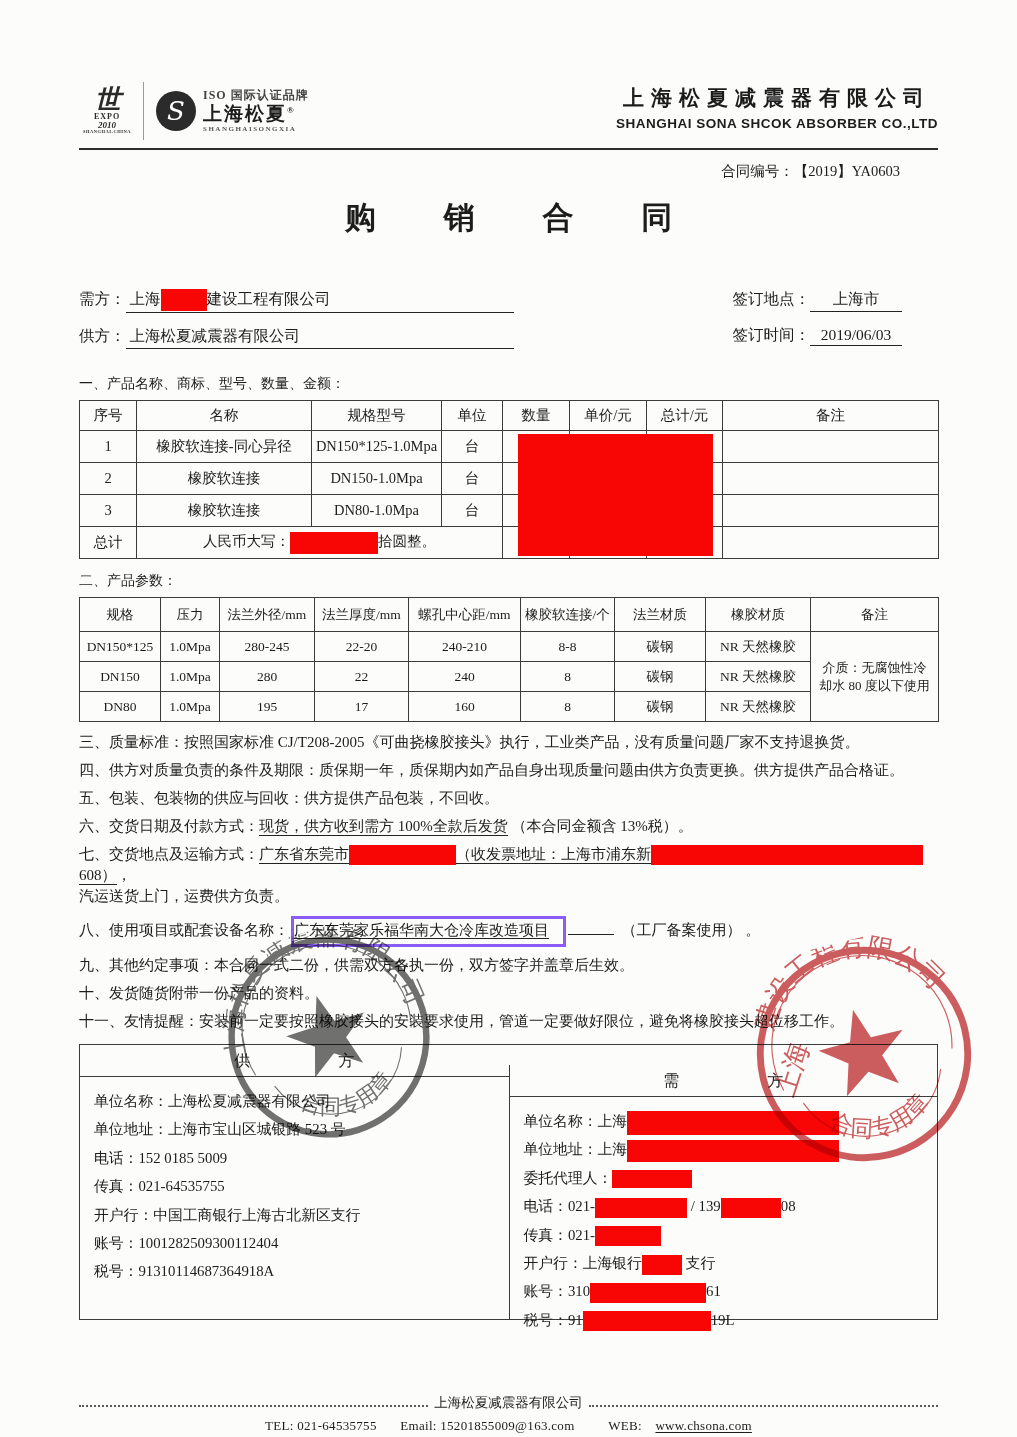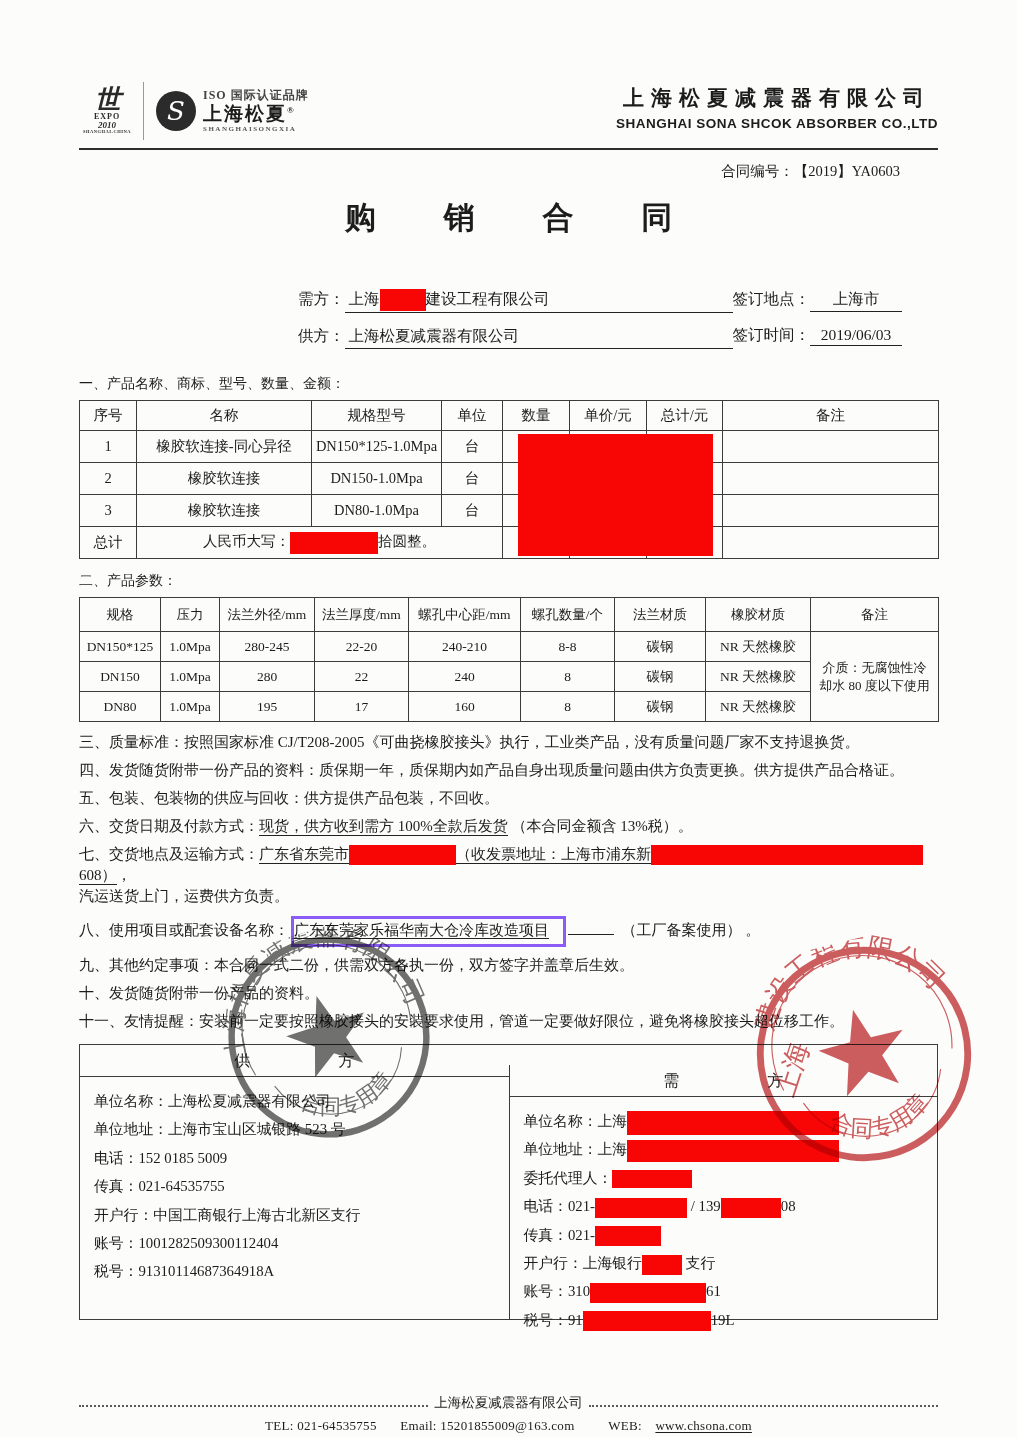--- a/index.html
+++ b/index.html
@@ -31,21 +31,21 @@
   .co-block { text-align:center; margin-top:2px; }
   .co-cn { font-size:21px; font-weight:600; letter-spacing:7px; }
   .co-en { font-size:13.5px; font-weight:bold; letter-spacing:.5px;
     font-family:"Liberation Sans","DejaVu Sans",sans-serif; margin-top:4px; }
   .hdr-rule { border-bottom:2px solid #2e2e2e; margin-top:2px; }
   .contract-no { text-align:right; padding-right:38px; margin-top:12px; font-size:14.5px; }
   
   .title { text-align:center; font-size:31px; font-weight:600; letter-spacing:30px;
     text-indent:30px; margin-top:16px; }
   
-  .parties { display:flex; justify-content:flex-end; margin-top:50px; }
+  .parties { display:flex; justify-content:space-between; margin-top:50px; }
   .p-left .line, .p-right .line { margin-bottom:13px; font-size:15.5px; }
   .u { display:inline-block; border-bottom:1.6px solid #222; padding:0 4px 1px 4px; }
   .u-wide { min-width:388px; }
   .p-right { padding-right:36px; }
   .p-right .u { min-width:92px; text-align:center; }
   
   .redact { display:inline-block; background:#f80505; vertical-align:middle; }
   
   .sec { margin-top:13px; font-size:14px; }
   .twrap { position:relative; margin-top:7px; }
@@ -224,21 +224,21 @@
         <col style="width:105px">
         <col style="width:128px">
       </colgroup>
     <tbody>
         <tr class="th">
       <td>规格</td>
       <td>压力</td>
       <td>法兰外径/mm</td>
       <td>法兰厚度/mm</td>
       <td>螺孔中心距/mm</td>
-      <td>螺孔数量/个</td>
+      <td>橡胶软连接/个</td>
       <td>法兰材质</td>
       <td>橡胶材质</td>
       <td>备注</td>
     </tr>
     <tr>
       <td>DN150*125</td>
       <td>1.0Mpa</td>
       <td>280-245</td>
       <td>22-20</td>
       <td>240-210</td>
@@ -265,21 +265,21 @@
       <td>160</td>
       <td>8</td>
       <td>碳钢</td>
       <td>NR 天然橡胶</td>
     </tr>
   </tbody>
     </table>
 
   <div class="clauses">
     <div class="clause">三、质量标准：按照国家标准 CJ/T208-2005《可曲挠橡胶接头》执行，工业类产品，没有质量问题厂家不支持退换货。</div>
-    <div class="clause">四、发货随货附带一份产品的资料：质保期一年，质保期内如产品自身出现质量问题由供方负责更换。供方提供产品合格证。</div>
+    <div class="clause">四、供方对质量负责的条件及期限：质保期一年，质保期内如产品自身出现质量问题由供方负责更换。供方提供产品合格证。</div>
     <div class="clause">五、包装、包装物的供应与回收：供方提供产品包装，不回收。</div>
     <div class="clause">
       <span>六、交货日期及付款方式：</span><span class="c-u">现货，供方收到需方 100%全款后发货</span>&nbsp;<span>（本合同金额含 13%税）。</span>
     </div>
     <div class="clause">
       <span>七、交货地点及运输方式：</span><span class="c-u"><span>广东省东莞市</span><span class="redact" style="width:107px;height:20px;"></span><span>（收发票地址：上海市浦东新</span><span class="redact" style="width:272px;height:20px;"></span><span>608）</span></span><span>，</span><br>
       <span>汽运送货上门，运费供方负责。</span>
     </div>
     <div class="clause">
       <span>八、使用项目或配套设备名称：</span><span class="hl-box"><span>广东东莞家乐福华南大仓冷库改造项目</span></span><span class="c-u" style="display:inline-block;width:46px;"></span>&nbsp;&nbsp;<span>（工厂备案使用） 。</span>

